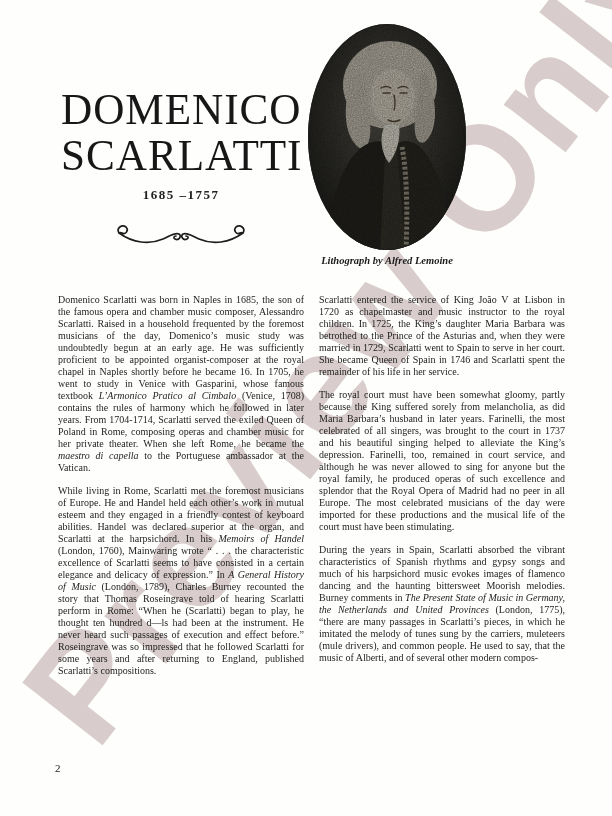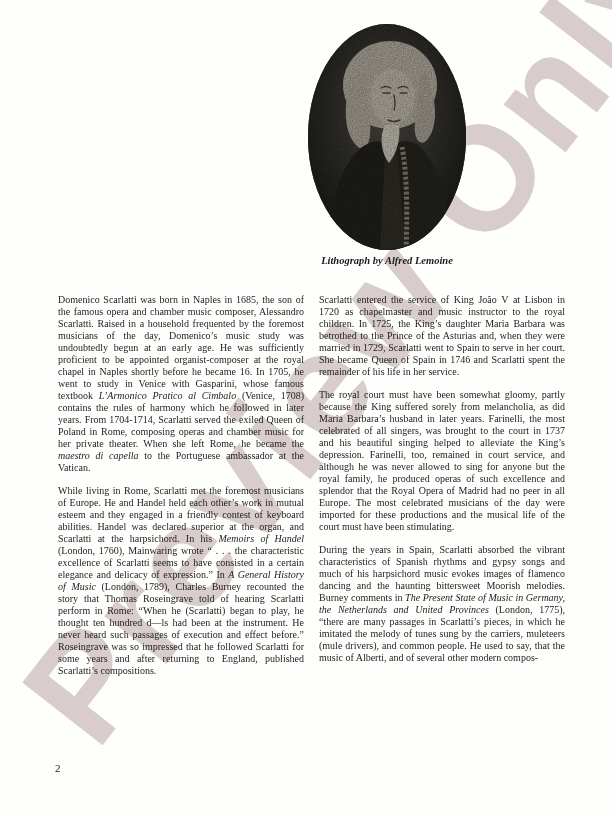--- a/index.html
+++ b/index.html
@@ -34,20 +34,35 @@
   .col em{font-style:italic;}
   .pagenum{position:absolute;left:55px;top:762px;font-size:11px;z-index:1;color:#222;}
 </style>
 </head>
 <body>
 
 <div class="page">
 
   <div class="watermark" style="color: rgb(216, 204, 204);">Preview Only</div>
 
+  <div class="masthead">
+    <h1 style="margin:0;font-weight:normal;">
+      <span class="title-line">DOMENICO</span>
+      <span class="title-line">SCARLATTI</span>
+    </h1>
+    <div class="dates">1685 –1757</div>
+    <div class="ornament-wrap">
+      <svg width="136" height="24" viewBox="0 0 136 24">
+        <g stroke="#1d1d1d" stroke-width="1.7" fill="none" stroke-linecap="round">
+          <path d="M6,10 C3,5 9,1 13,4 C16,7 13,12 9,10 C7,9 6,10 6,10 C20,20 36,22 50,16 C57,13 62,9 66,11 C69,13 66,18 62,16 C60,15 61,13 63,13"></path>
+          <path d="M130,10 C133,5 127,1 123,4 C120,7 123,12 127,10 C129,9 130,10 130,10 C116,20 100,22 86,16 C79,13 74,9 70,11 C67,13 70,18 74,16 C76,15 75,13 73,13"></path>
+        </g>
+      </svg>
+    </div>
+  </div>
 
   <figure class="portrait" style="margin:0;">
     <svg width="158" height="228" viewBox="0 0 158 228">
       <defs>
         <radialGradient id="bgGrad" cx="50%" cy="40%" r="68%">
           <stop offset="0%" stop-color="#5a5850"></stop>
           <stop offset="55%" stop-color="#35342f"></stop>
           <stop offset="100%" stop-color="#191917"></stop>
         </radialGradient>
         <clipPath id="ovalClip">

